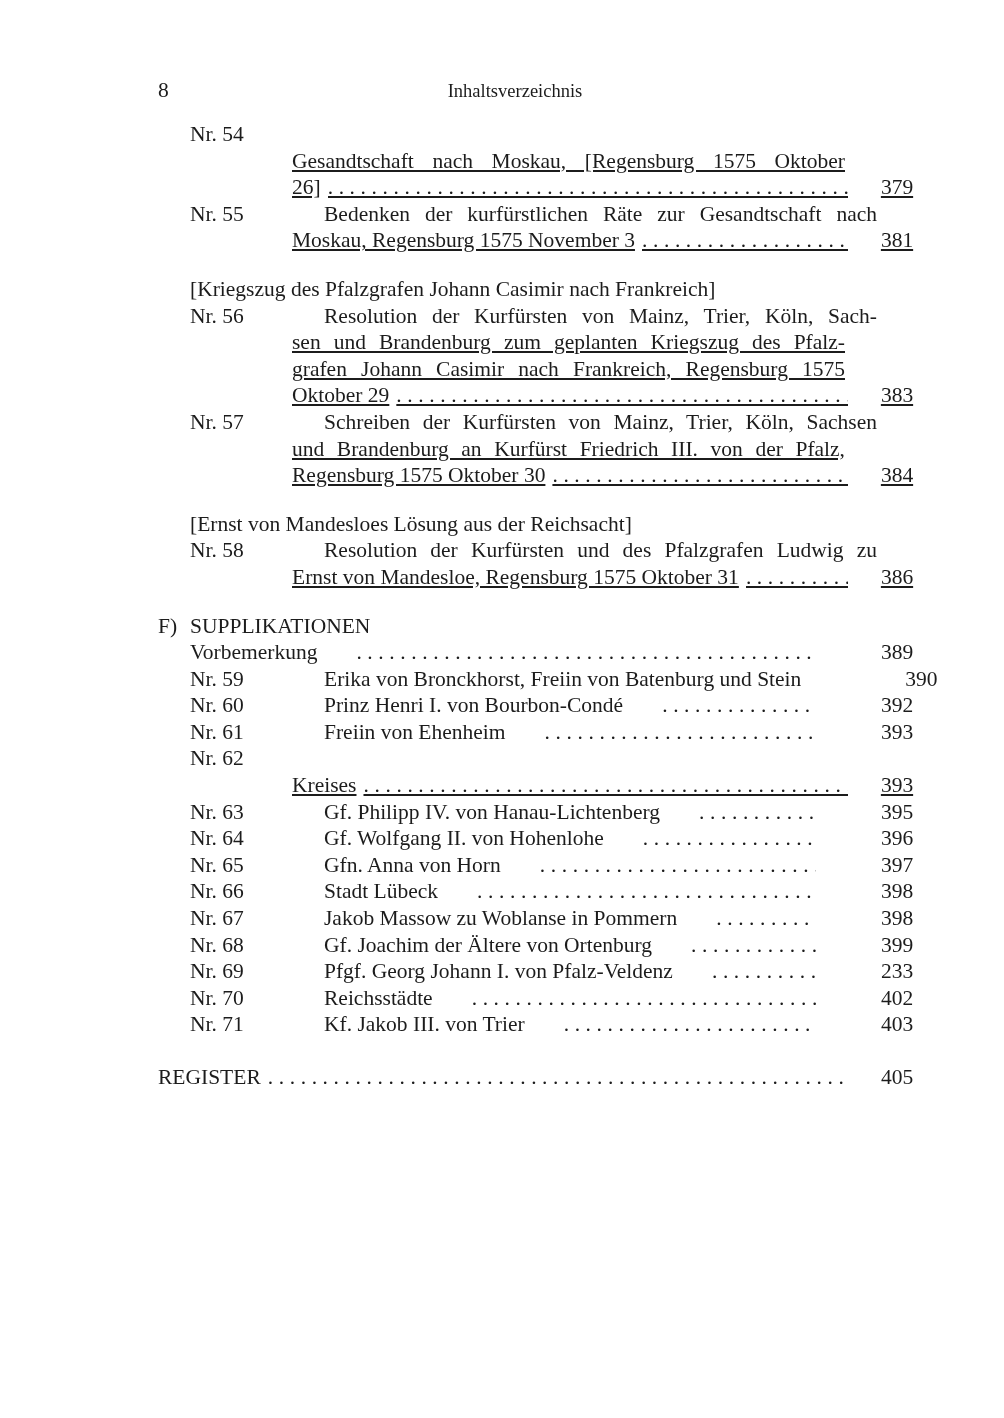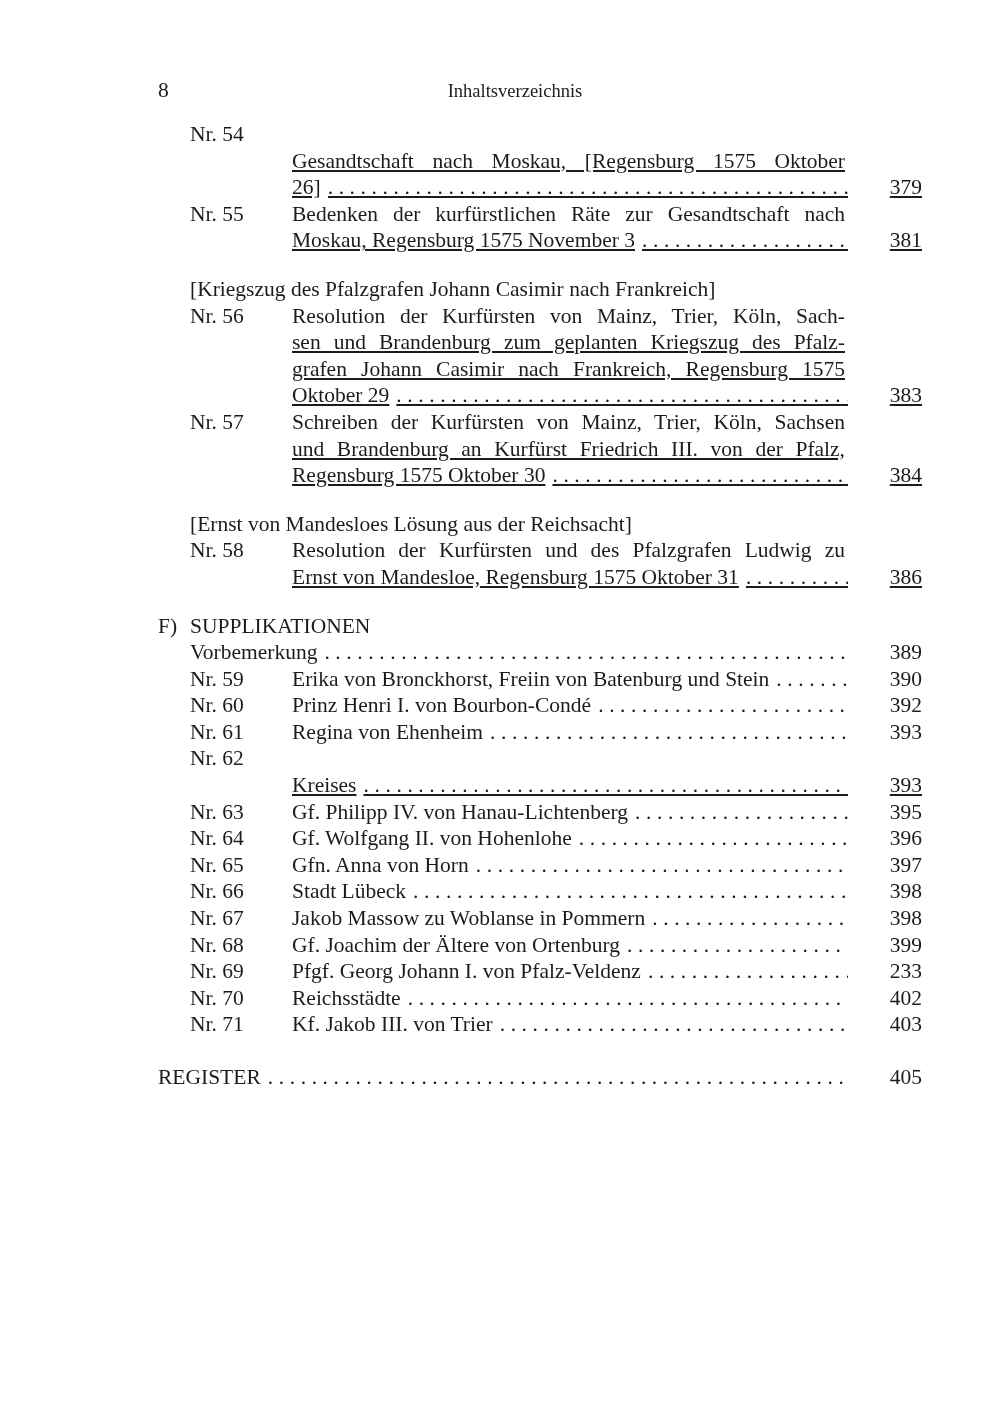--- a/index.html
+++ b/index.html
@@ -37,21 +37,21 @@
   .pagenum {
     position: absolute;
     left: 0;
     top: -1px;
     font-size: 21.5px;
   }
   .row {
     display: flex;
     align-items: baseline;
   }
-  .row.entry, .row.bracket, .row.sub { padding-left: 32px; }
+  .row.entry, .row.bracket, .row.sub { padding-left: 32px; gap: 32px; }
   .row.cont { padding-left: 134px; text-decoration: underline; }
   .row.section, .row.register { padding-left: 0; }
   .row.register { margin-top: 4px; }
   .nr { flex: none; width: 102px; }
   .prefix { flex: none; width: 32px; }
   .text { white-space: nowrap; }
   .row.just .text {
     flex: none;
     width: 553px;
     white-space: normal;
@@ -65,21 +65,21 @@
     margin: 0 24px 0 7px;
     min-width: 0;
   }
   .leader::after {
     content: "....................................................................................................";
     letter-spacing: 5.6px;
   }
   .page-ref {
     flex: none;
     width: 50px;
-    text-align: right;
+    text-align: center;
   }
   .spacer { height: 22px; }
 </style>
 </head>
 <body>
 
 <div class="page">
   <div class="content">
     <div class="header">
       <span class="pagenum">8</span>
@@ -167,21 +167,21 @@
           <span class="page-ref">390</span>
         </div>
         <div class="row entry">
           <span class="nr">Nr. 60</span>
           <span class="text">Prinz Henri I. von Bourbon-Condé</span>
           <span class="leader"></span>
           <span class="page-ref">392</span>
         </div>
         <div class="row entry">
           <span class="nr">Nr. 61</span>
-          <span class="text">Regina von Ehenheim</span>
+          <span class="text">Freiin von Ehenheim</span>
           <span class="leader"></span>
           <span class="page-ref">393</span>
         </div>
         <div class="row entry just">
           <span class="nr">Nr. 62</span>
         </div>
         <div class="row cont">
           <span class="text">Kreises</span>
           <span class="leader"></span>
           <span class="page-ref">393</span>

